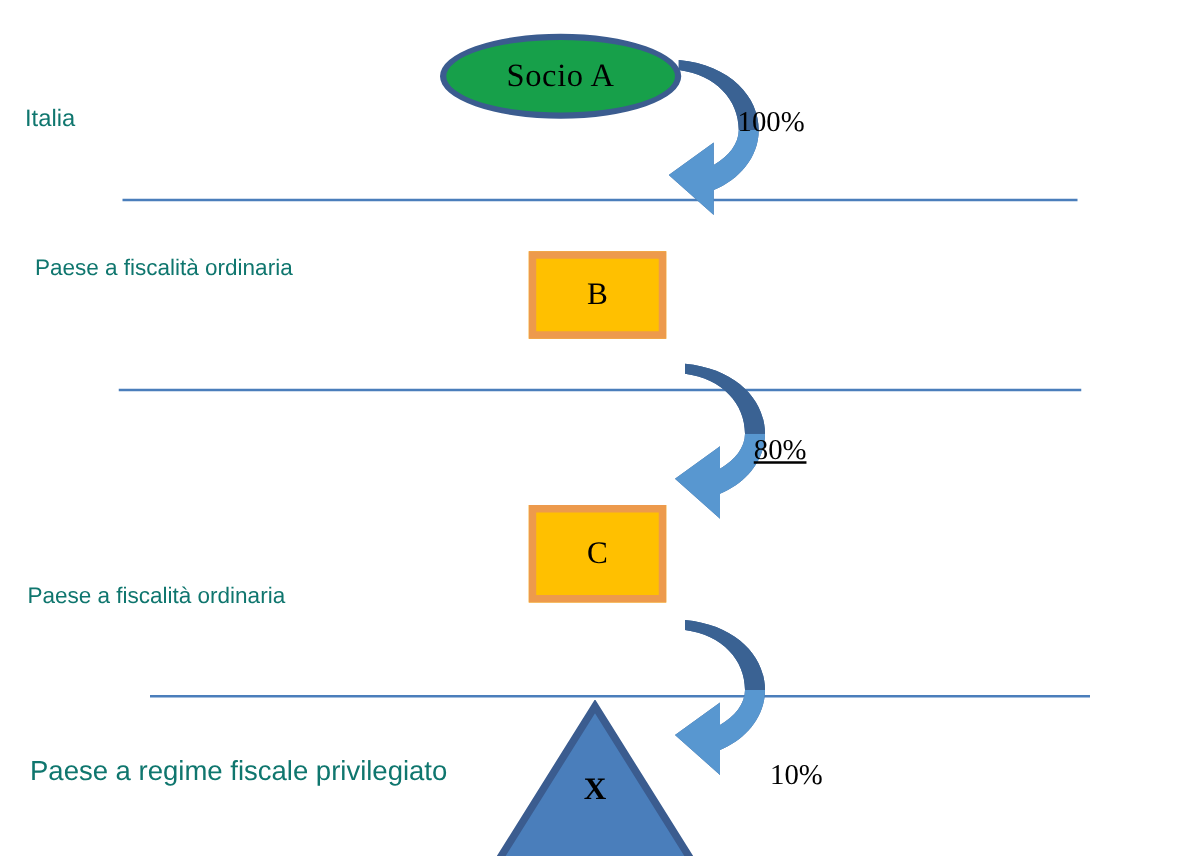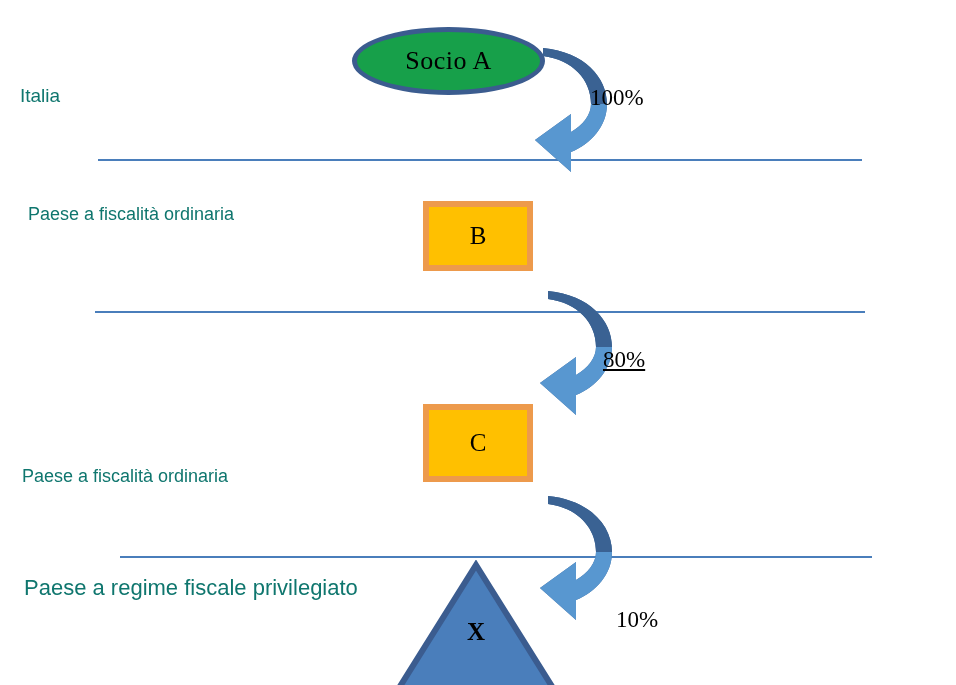--- a/index.html
+++ b/index.html
@@ -30,21 +30,21 @@
   .zone-label {
     position: absolute;
     color: #0f766e;
     white-space: nowrap;
     font-family: "Liberation Sans", sans-serif;
     line-height: 1.1;
   }
   #label-italia        { left: 20px;  top: 86px;  font-size: 19px; }
   #label-ordinaria-1   { left: 28px;  top: 205px; font-size: 18px; }
   #label-ordinaria-2   { left: 22px;  top: 467px; font-size: 18px; }
-  #label-privilegiato  { left: 24px;  top: 576px; font-size: 22px; }
+  #label-privilegiato  { left: 24px;  top: 605px; font-size: 22px; }
 
   
   #node-socio-a {
     position: absolute;
     left: 352px;
     top: 27px;
     width: 193px;
     height: 68px;
     border-radius: 50%;
     background: #17A04A;

